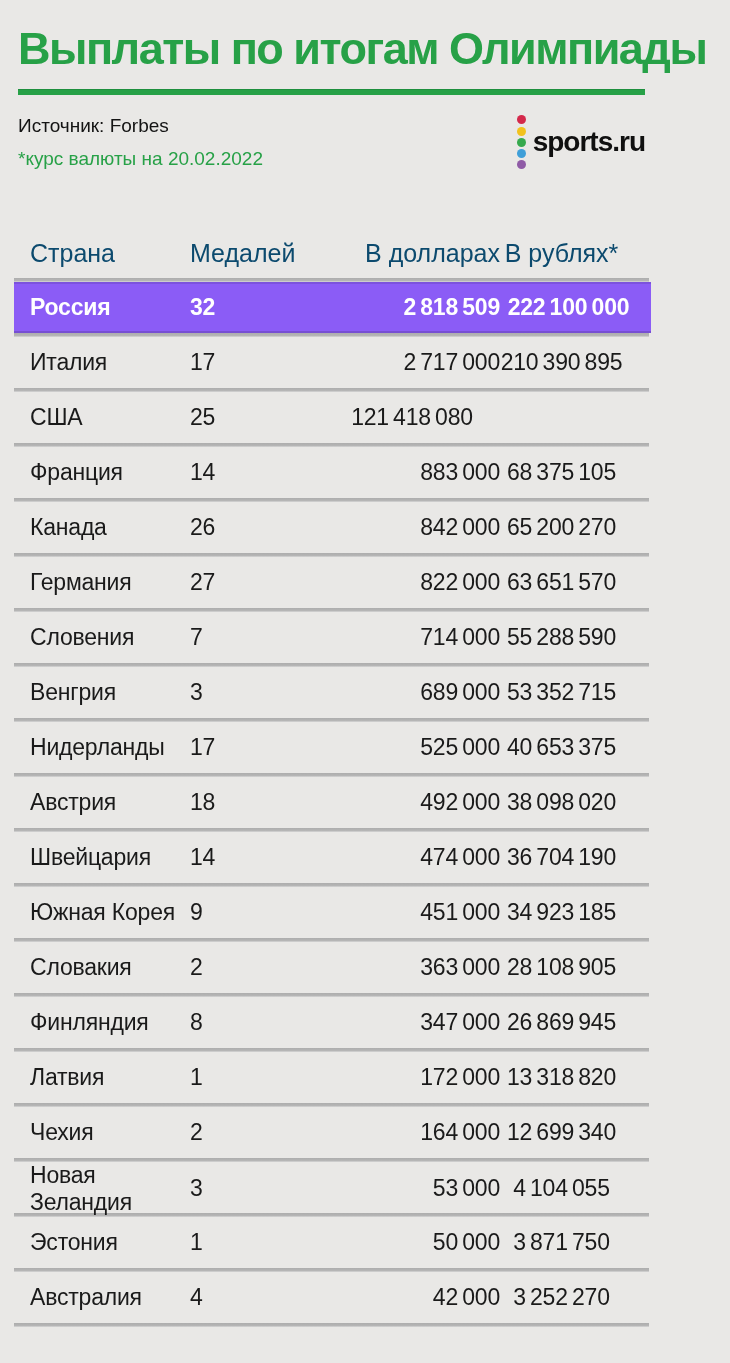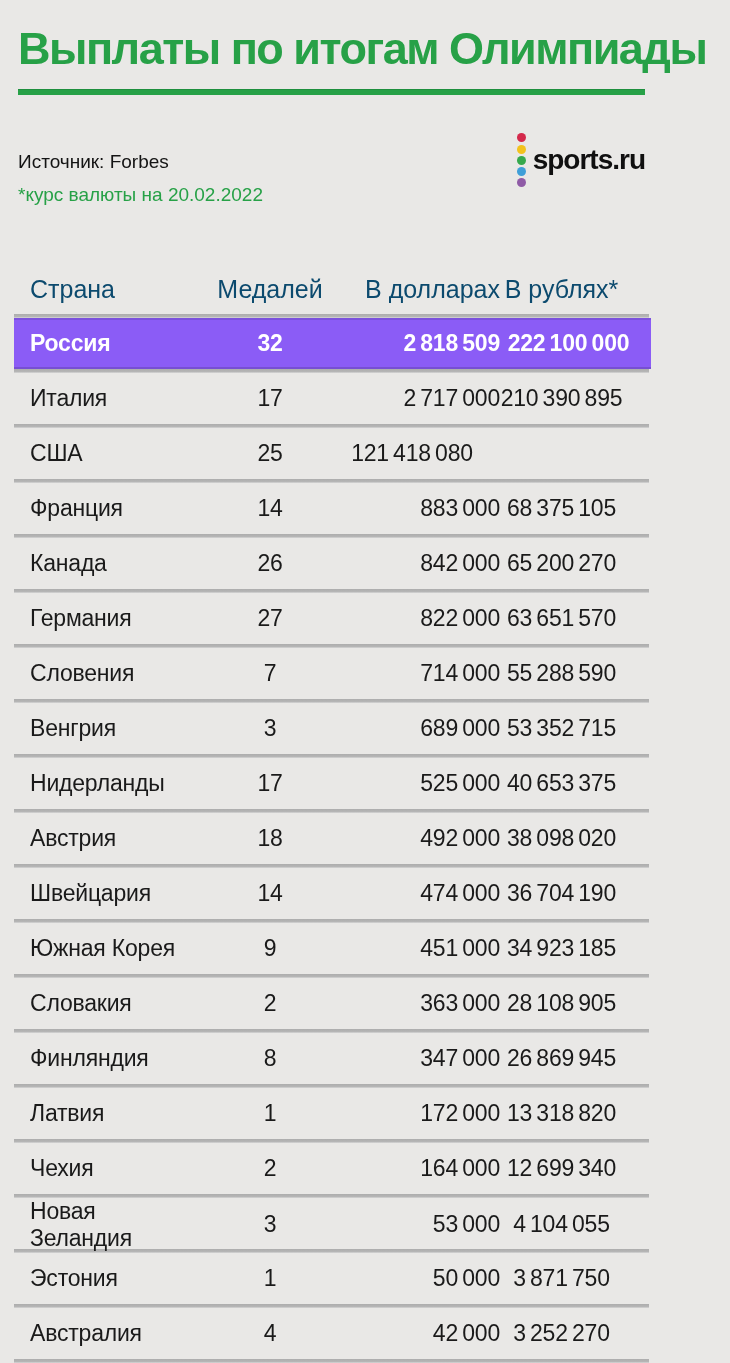--- a/index.html
+++ b/index.html
@@ -26,21 +26,21 @@
     margin: 17px 18px 0 18px;
     background: #27a147;
     border-top: 1px solid #1e8f3e;
   }
   .meta-row {
     margin: 20px 18px 0 18px;
     display: flex;
     justify-content: space-between;
     align-items: center;
   }
-  .source { font-size: 19px; color: #141414; margin-top: 36px; }
+  .source { font-size: 19px; color: #141414; }
   .rate-note { font-size: 19px; color: #27a147; margin-top: 11px; }
 
   .logo { display: flex; align-items: center; gap: 7px; }
   .logo-dots { display: flex; flex-direction: column; gap: 2px; align-items: center; }
   .logo-dot { width: 9px; height: 9px; border-radius: 50%; }
   .logo-dot:first-child { margin-bottom: 1px; }
   .wordmark {
     font-size: 28px;
     font-weight: bold;
     letter-spacing: -1px;
@@ -54,21 +54,21 @@
     grid-template-columns: 176px 160px 150px 1fr;
     align-items: center;
   }
   .thead { height: 48px; }
   .thead .cell {
     font-size: 25px;
     color: #0c4a6e;
     font-weight: normal;
   }
   .cell.c-country { padding-left: 16px; text-align: left; }
-  .cell.c-medals  { text-align: center; }
+  .cell.c-medals  { text-align: left; }
   .cell.c-dollars { text-align: right; }
   .cell.c-rubles  { text-align: center; padding-right: 26px; }
 
   .sep {
     height: 4px;
     background: linear-gradient(to bottom, #adadad 0%, #b6b6b6 70%, #dcdcdc 100%);
   }
   .row { height: 51px; }
   .row .cell {
     font-size: 23px;

